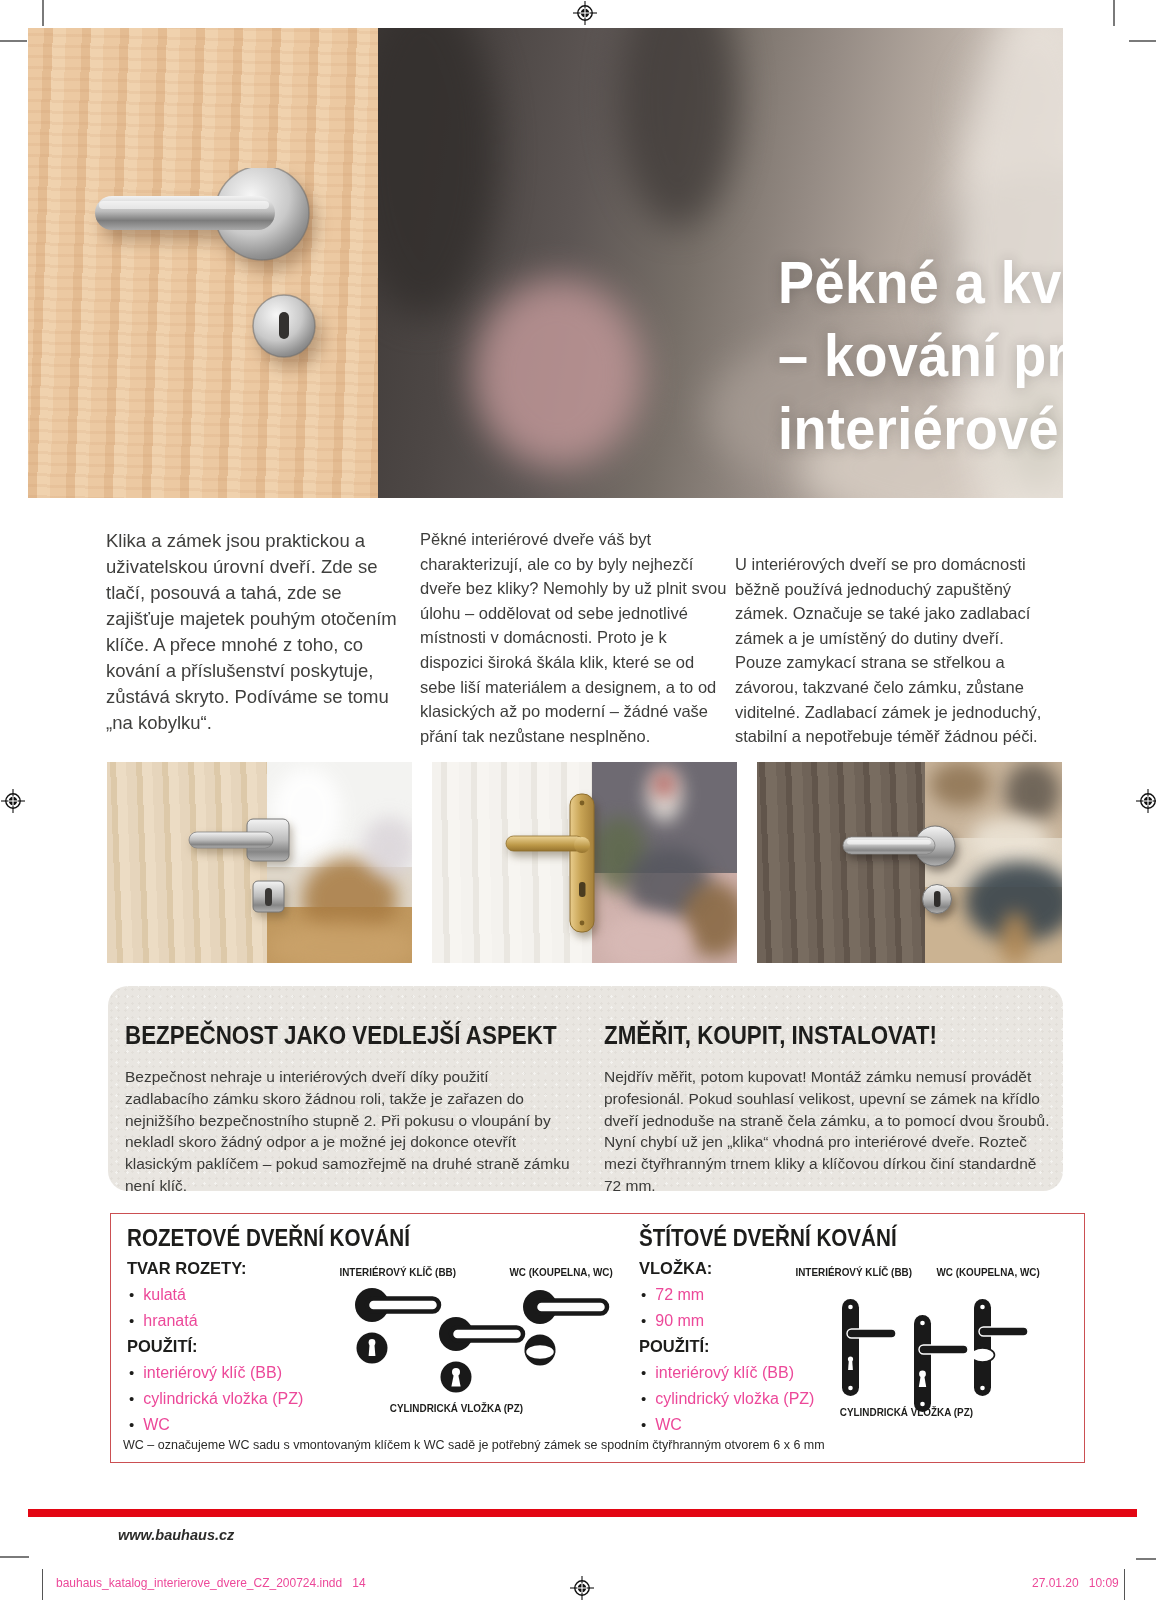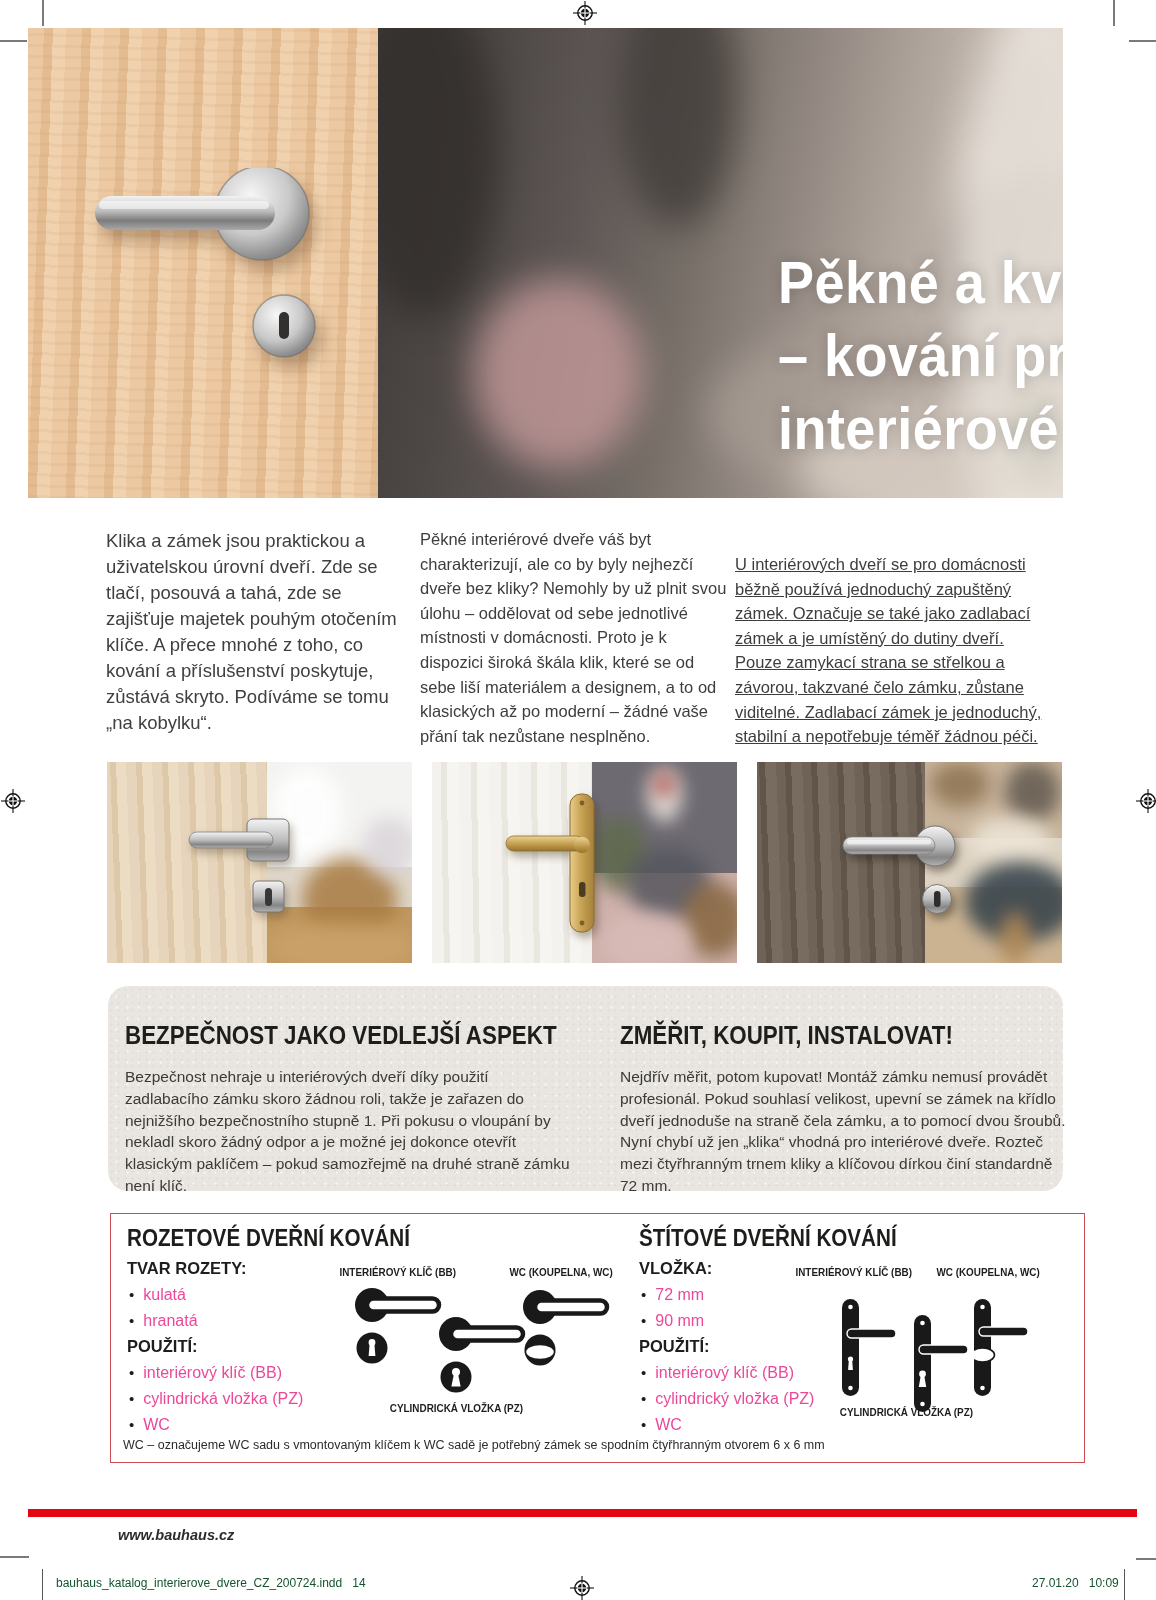--- a/index.html
+++ b/index.html
@@ -52,21 +52,21 @@
   .rb-col h2{margin:0;font-size:24px;line-height:28px;}
   .rb-sub{font-size:16.5px;font-weight:700;color:#1d1d1b;margin:7px 0 2px 0;}
   .rb-col ul{list-style:none;margin:0;padding:0;}
   .rb-col li{font-size:16px;line-height:18px;color:#ec4899;margin:8px 0 0 2px;}
   .rb-col li::before{content:"\2022";margin-right:9px;font-size:15px;color:#1d1d1b;}
   .icon-label{position:absolute;width:180px;text-align:center;font-size:11.5px;line-height:13px;}
   .ricon{position:absolute;}
   
   .footer-red{position:absolute;left:28px;top:1509px;width:1109px;height:8px;background:#e30613;}
   .website{position:absolute;left:118px;top:1527px;font-size:14.5px;font-weight:700;font-style:italic;color:#2c2c2a;}
-  .slug{position:absolute;top:1576px;font-size:12px;color:#14532d;white-space:nowrap;}
+  .slug{position:absolute;top:1576px;font-size:12px;color:#ec4899;white-space:nowrap;}
   .vbar{position:absolute;width:1px;height:31px;top:1569px;background:#555;}
 </style>
 </head>
 <body>
 
 <div class="page">
 
   <div class="cropline" style="left:42px;top:0;width:1.5px;height:26px;"></div>
   <div class="cropline" style="left:0;top:40px;width:27px;height:1.5px;"></div>
   <div class="cropline" style="left:1113px;top:0;width:1.5px;height:26px;"></div>
@@ -150,21 +150,21 @@
       </h1>
     </div>
   </section>
 
   <p class="intro-col1" style="margin:0;">Klika a zámek jsou praktickou a uživatelskou úrovní dveří. Zde se tlačí, posouvá a tahá, zde se zajišťuje majetek pouhým otočením klíče. A přece mnohé z toho, co kování a příslušenství poskytuje, zůstává skryto. Podíváme se tomu „na kobylku“.</p>
 
   <div class="intro-col2">
     <p>Pěkné interiérové dveře váš byt charakterizují, ale co by byly nejhezčí dveře bez kliky? Nemohly by už plnit svou úlohu – oddělovat od sebe jednotlivé místnosti v domácnosti. Proto je k dispozici široká škála klik, které se od sebe liší materiálem a designem, a to od klasických až po moderní – žádné vaše přání tak nezůstane nesplněno.</p>
   </div>
 
-  <p class="intro-col3" style="margin:0;text-decoration:underline;">U interiérových dveří se pro domácnosti běžně používá jednoduchý zapuštěný zámek. Označuje se také jako zadlabací zámek a je umístěný do dutiny dveří. Pouze zamykací strana se střelkou a závorou, takzvané čelo zámku, zůstane viditelné. Zadlabací zámek je jednoduchý, stabilní a nepotřebuje téměř žádnou péči.</p>
+  <p class="intro-col3" style="margin:0;">U interiérových dveří se pro domácnosti běžně používá jednoduchý zapuštěný zámek. Označuje se také jako zadlabací zámek a je umístěný do dutiny dveří. Pouze zamykací strana se střelkou a závorou, takzvané čelo zámku, zůstane viditelné. Zadlabací zámek je jednoduchý, stabilní a nepotřebuje téměř žádnou péči.</p>
 
   <figure class="photo" style="left:107px;margin:0;">
     <div class="door" style="width:160px;background:
       repeating-linear-gradient(88deg,#e6d5bc 0 10px,#ddc9a9 10px 16px,#ecdcc4 16px 26px),#e3d2b8;"></div>
     <div class="room" style="width:145px;background:linear-gradient(#f3f3f1 0 52%,#dfd7ca 52% 72%,#c0985f 72% 100%);">
       <div class="pblob" style="left:5px;top:5px;width:70px;height:90px;background:#ffffff;opacity:.9;"></div>
       <div class="pblob" style="left:35px;top:95px;width:95px;height:85px;background:#a87b42;opacity:.85;"></div>
       <div class="pblob" style="left:95px;top:55px;width:55px;height:60px;background:#d9d3d8;opacity:.8;"></div>
       <div class="pblob" style="left:0px;top:160px;width:150px;height:50px;background:#caa26a;opacity:.9;"></div>
     </div>
@@ -232,23 +232,23 @@
       <rect x="4" y="17" width="92" height="17" rx="8.5" fill="url(#gchr)" stroke="#808080" stroke-width=".8"></rect>
       <rect x="8" y="20" width="84" height="4.5" rx="2.2" fill="#ffffff" opacity=".6"></rect>
       <circle cx="98" cy="79" r="14.5" fill="url(#gchr)" stroke="#777" stroke-width="1"></circle>
       <rect x="95" y="71" width="6.5" height="16" rx="3.2" fill="#2f2d2b"></rect>
     </svg>
   </figure>
 
   <section class="graybox">
     <div class="gb-col" style="left:17px;width:445px;">
       <h2><span class="cond">BEZPEČNOST JAKO VEDLEJŠÍ ASPEKT</span></h2>
-      <p>Bezpečnost nehraje u interiérových dveří díky použití zadlabacího zámku skoro žádnou roli, takže je zařazen do nejnižšího bezpečnostního stupně 1. Při pokusu o vloupání by nekladl skoro žádný odpor a je možné jej dokonce otevřít klasickým paklíčem – pokud samozřejmě na druhé straně zámku není klíč.</p>
-    </div>
-    <div class="gb-col" style="left:512px;width:450px;">
+      <p>Bezpečnost nehraje u interiérových dveří díky použití zadlabacího zámku skoro žádnou roli, takže je zařazen do nejnižšího bezpečnostního stupně 2. Při pokusu o vloupání by nekladl skoro žádný odpor a je možné jej dokonce otevřít klasickým paklíčem – pokud samozřejmě na druhé straně zámku není klíč.</p>
+    </div>
+    <div class="gb-col" style="left:496px;width:450px;">
       <h2><span class="cond">ZMĚŘIT, KOUPIT, INSTALOVAT!</span></h2>
       <p>Nejdřív měřit, potom kupovat! Montáž zámku nemusí provádět profesionál. Pokud souhlasí velikost, upevní se zámek na křídlo dveří jednoduše na straně čela zámku, a to pomocí dvou šroubů. Nyní chybí už jen „klika“ vhodná pro interiérové dveře. Rozteč mezi čtyřhranným trnem kliky a klíčovou dírkou činí standardně 72 mm.</p>
     </div>
   </section>
 
   <section class="redbox">
 
     <div class="rb-col" style="left:16px;">
       <h2><span class="cond">ROZETOVÉ DVEŘNÍ KOVÁNÍ</span></h2>
       <div class="rb-sub">TVAR ROZETY:</div>

